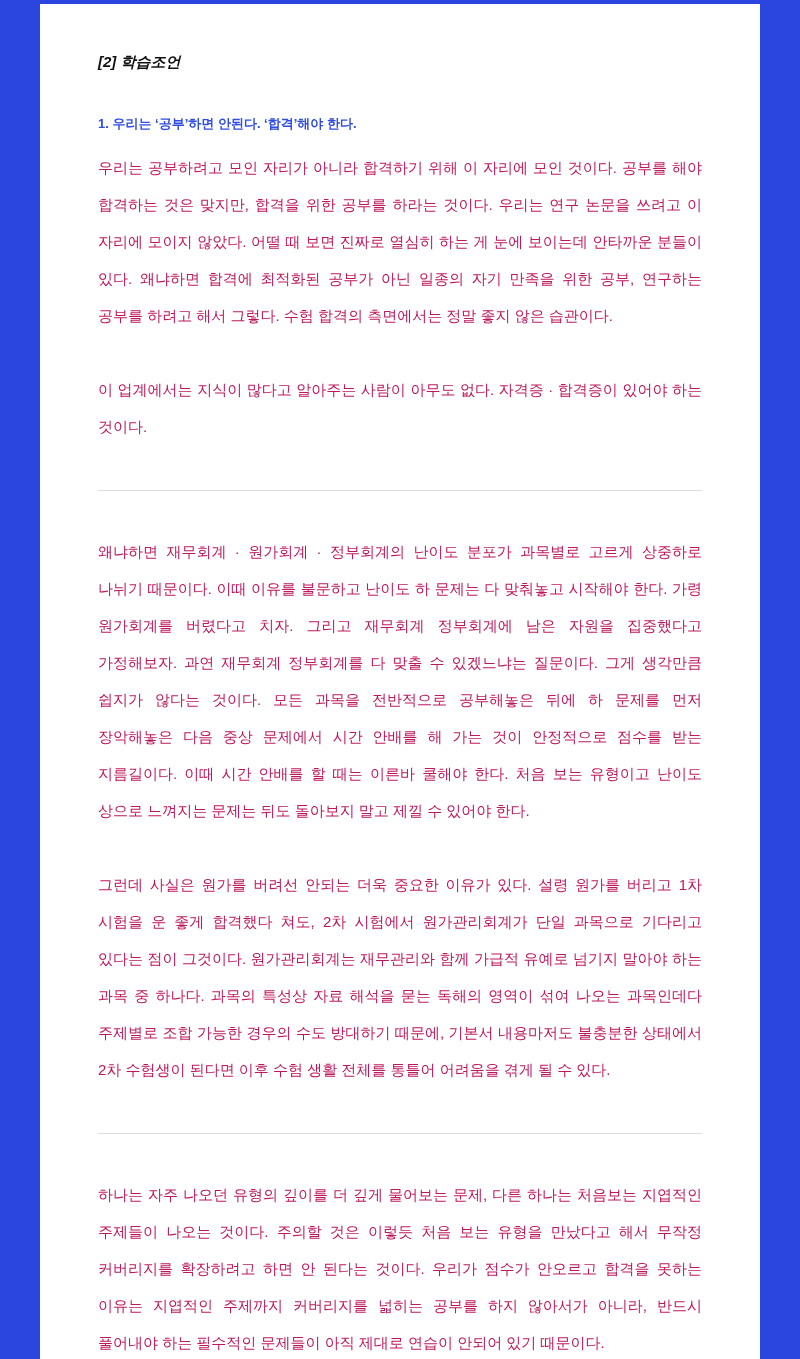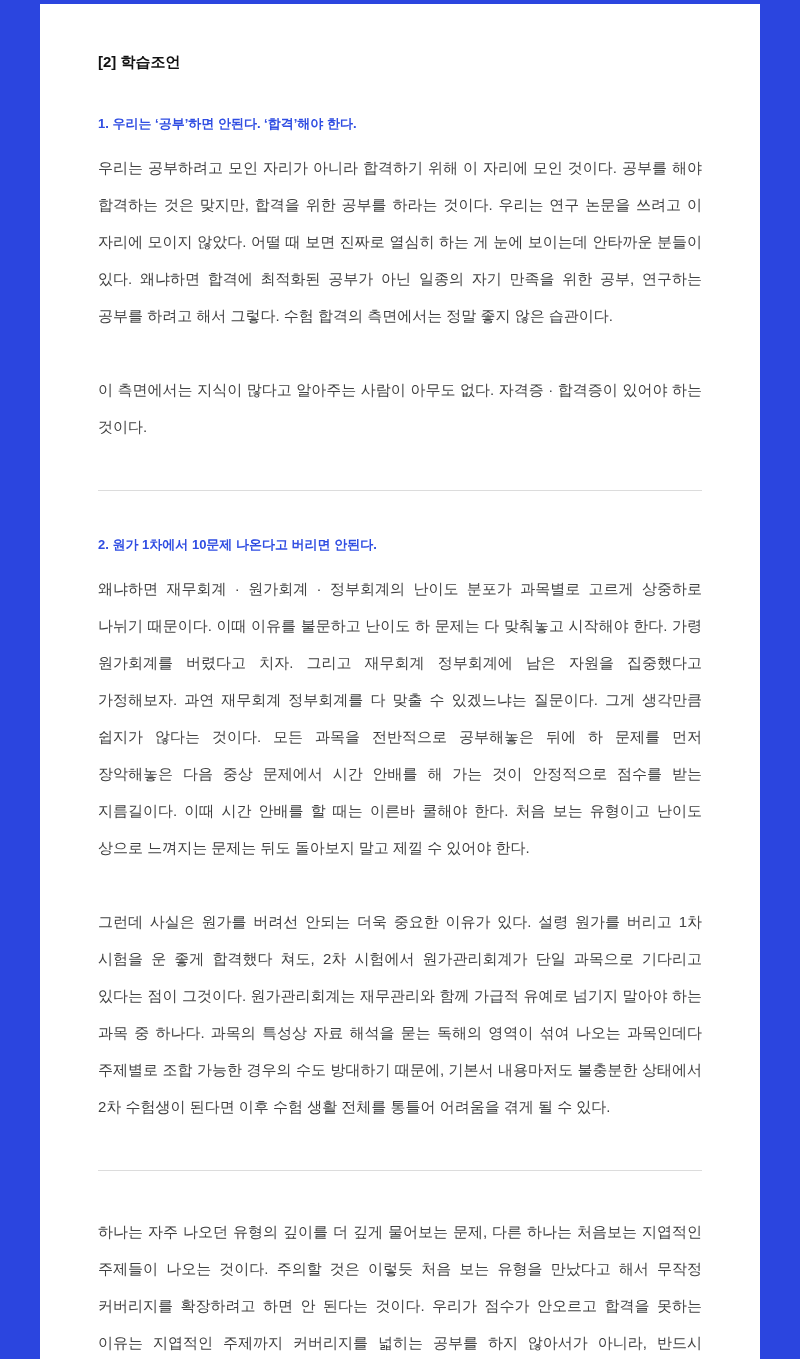--- a/index.html
+++ b/index.html
@@ -20,31 +20,32 @@
     min-height: 1355px;
     box-sizing: border-box;
     padding: 48px 58px 44px 58px;
   }
   .article-title {
     font-size: 15px;
     font-weight: 700;
     color: #111111;
     margin: 0 0 40px 0;
     line-height: 20px;
+    font-style: italic;
   }
   .section-heading {
     font-size: 13px;
     font-weight: 700;
     color: #2f4de2;
     margin: 0 0 13px 0;
     line-height: 24px;
   }
   .para {
     font-size: 15px;
-    color: #404040;
+    color: #be185d;
     line-height: 37px;
     text-align: justify;
     margin: 0;
     word-break: keep-all;
     word-wrap: break-word;
   }
   .para + .para { margin-top: 37px; }
   .divider {
     border: none;
     border-top: 1px solid #dcdcdc;
@@ -55,27 +56,26 @@
 <body>
 
 <div class="frame">
   <div class="panel">
 
     <h2 class="article-title">[2] 학습조언</h2>
 
     <section>
       <h3 class="section-heading">1. 우리는 ‘공부’하면 안된다. ‘합격’해야 한다.</h3>
       <p class="para">우리는 공부하려고 모인 자리가 아니라 합격하기 위해 이 자리에 모인 것이다. 공부를 해야 합격하는 것은 맞지만, 합격을 위한 공부를 하라는 것이다. 우리는 연구 논문을 쓰려고 이 자리에 모이지 않았다. 어떨 때 보면 진짜로 열심히 하는 게 눈에 보이는데 안타까운 분들이 있다. 왜냐하면 합격에 최적화된 공부가 아닌 일종의 자기 만족을 위한 공부, 연구하는 공부를 하려고 해서 그렇다. 수험 합격의 측면에서는 정말 좋지 않은 습관이다.</p>
-      <p class="para">이 측면에서는 지식이 많다고 알아주는 사람이 아무도 없다. 자격증 · 합격증이 있어야 하는 것이다.</p>
+      <p class="para">이 업계에서는 지식이 많다고 알아주는 사람이 아무도 없다. 자격증 · 합격증이 있어야 하는 것이다.</p>
     </section>
 
     <hr class="divider">
 
     <section>
-      <h3 class="section-heading">2. 원가 1차에서 10문제 나온다고 버리면 안된다.</h3>
       <p class="para">왜냐하면 재무회계 · 원가회계 · 정부회계의 난이도 분포가 과목별로 고르게 상중하로 나뉘기 때문이다. 이때 이유를 불문하고 난이도 하 문제는 다 맞춰놓고 시작해야 한다. 가령 원가회계를 버렸다고 치자. 그리고 재무회계 정부회계에 남은 자원을 집중했다고 가정해보자. 과연 재무회계 정부회계를 다 맞출 수 있겠느냐는 질문이다. 그게 생각만큼 쉽지가 않다는 것이다. 모든 과목을 전반적으로 공부해놓은 뒤에 하 문제를 먼저 장악해놓은 다음 중상 문제에서 시간 안배를 해 가는 것이 안정적으로 점수를 받는 지름길이다. 이때 시간 안배를 할 때는 이른바 쿨해야 한다. 처음 보는 유형이고 난이도 상으로 느껴지는 문제는 뒤도 돌아보지 말고 제낄 수 있어야 한다.</p>
       <p class="para">그런데 사실은 원가를 버려선 안되는 더욱 중요한 이유가 있다. 설령 원가를 버리고 1차 시험을 운 좋게 합격했다 쳐도, 2차 시험에서 원가관리회계가 단일 과목으로 기다리고 있다는 점이 그것이다. 원가관리회계는 재무관리와 함께 가급적 유예로 넘기지 말아야 하는 과목 중 하나다. 과목의 특성상 자료 해석을 묻는 독해의 영역이 섞여 나오는 과목인데다 주제별로 조합 가능한 경우의 수도 방대하기 때문에, 기본서 내용마저도 불충분한 상태에서 2차 수험생이 된다면 이후 수험 생활 전체를 통틀어 어려움을 겪게 될 수 있다.</p>
     </section>
 
     <hr class="divider">
 
     <section>
       <p class="para">하나는 자주 나오던 유형의 깊이를 더 깊게 물어보는 문제, 다른 하나는 처음보는 지엽적인 주제들이 나오는 것이다. 주의할 것은 이렇듯 처음 보는 유형을 만났다고 해서 무작정 커버리지를 확장하려고 하면 안 된다는 것이다. 우리가 점수가 안오르고 합격을 못하는 이유는 지엽적인 주제까지 커버리지를 넓히는 공부를 하지 않아서가 아니라, 반드시 풀어내야 하는 필수적인 문제들이 아직 제대로 연습이 안되어 있기 때문이다.</p>
 
     </section>

